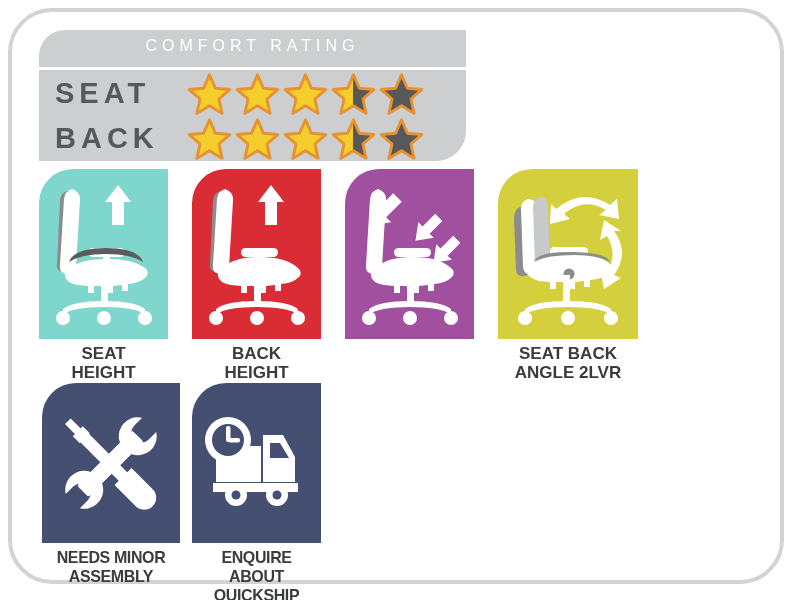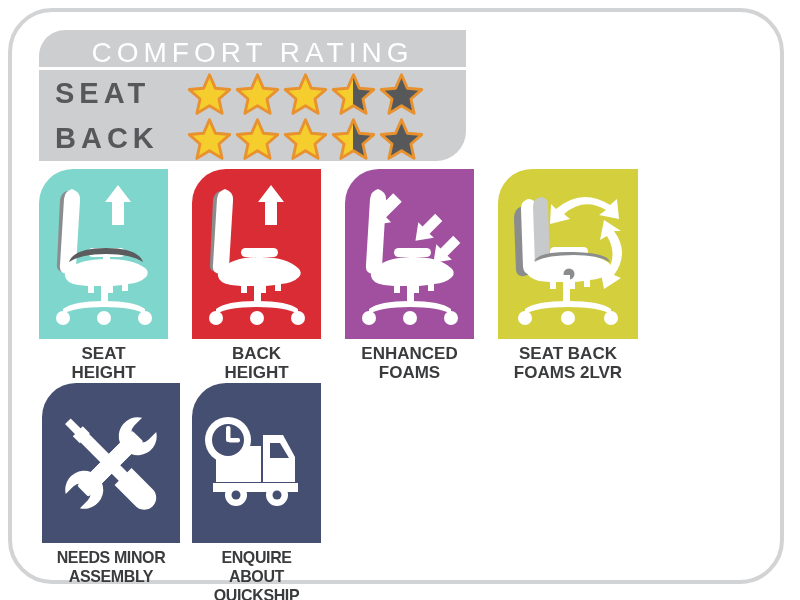--- a/index.html
+++ b/index.html
@@ -44,21 +44,21 @@
     border-top-left-radius: 26px;
     box-sizing: border-box;
   }
   #rating-header-title {
     position: absolute;
     left: 0;
     right: 0;
     top: 7px;
     text-align: center;
     color: #ffffff;
-    font-size: 28px;
+    font-size: 16px;
     letter-spacing: 5px;
     font-weight: 400;
     white-space: nowrap;
   }
   #rating-body {
     position: absolute;
     left: 0;
     top: 40px;
     width: 427px;
     height: 91px;
@@ -273,22 +273,20 @@
           </g>
           <g transform="translate(86,42) rotate(45)">
             <polygon points="10,0 21,15 15,15 15,33 5,33 5,15 -1,15" transform="rotate(180 10 16)"></polygon>
           </g>
           <g transform="translate(104,64) rotate(45)">
             <polygon points="10,0 21,15 15,15 15,33 5,33 5,15 -1,15" transform="rotate(180 10 16)"></polygon>
           </g>
         </g>
       </svg>
     </div>
-    <div class="tile-label">ENHANCED
-FOAMS</div>
   </div>
 
   <div class="tile" style="left:486px; top:157px; width:140px;">
     <div class="tile-swatch" style="height:170px; background:#d4cf3c;">
       <svg viewBox="0 0 140 170">
         <g fill="#ffffff">
           <path d="M22 38 q-6 3 -6 11 l2 52 q1 7 8 6 q7 -1 6 -8 l-2 -52 q0 -8 -8 -9z" fill="#8a8c8e"></path>
           <path d="M30 30 q-7 2 -7 10 l2 58 q1 8 8 7 q8 -1 7 -9 l-2 -58 q0 -8 -8 -8z"></path>
           <path d="M42 28 q-7 2 -7 10 l2 58 q1 8 8 7 q8 -1 7 -9 l-2 -58 q0 -8 -8 -8z" fill="#c8c9cb"></path>
           <rect x="52" y="78" width="38" height="9" rx="4.5"></rect>
@@ -300,21 +298,21 @@
           <path d="M27 140 q10 -8 43 -8 q33 0 43 8 l0 5 q-13 -7 -43 -7 q-30 0 -43 7z"></path>
           <circle cx="27" cy="149" r="7"></circle>
           <circle cx="70" cy="149" r="7"></circle>
           <circle cx="113" cy="149" r="7"></circle>
           <path d="M58 40 q26 -22 54 -4 l7 -6 l2 20 l-20 -4 l7 -5 q-22 -13 -42 4 l6 5 l-20 5 l1 -20z"></path>
           <path d="M116 62 q16 22 0 44 l7 3 l-17 11 l-4 -20 l7 4 q11 -19 0 -37 l-7 4 l4 -20 l17 11z"></path>
         </g>
       </svg>
     </div>
     <div class="tile-label">SEAT BACK
-FOAMS 2LVR</div>
+ANGLE 2LVR</div>
   </div>
 
   <div class="tile" style="left:30px; top:371px; width:138px;">
     <div class="tile-swatch" style="height:160px; background:#454f71;">
       <svg viewBox="0 0 126 160">
         <g fill="#ffffff">
 
           <g transform="rotate(45 63 80)">
             <path d="M53 26 a19 19 0 1 0 20 0 l0 11 a9 9 0 1 1 -20 0 z"></path>
             <rect x="55" y="48" width="16" height="72" rx="2"></rect>

